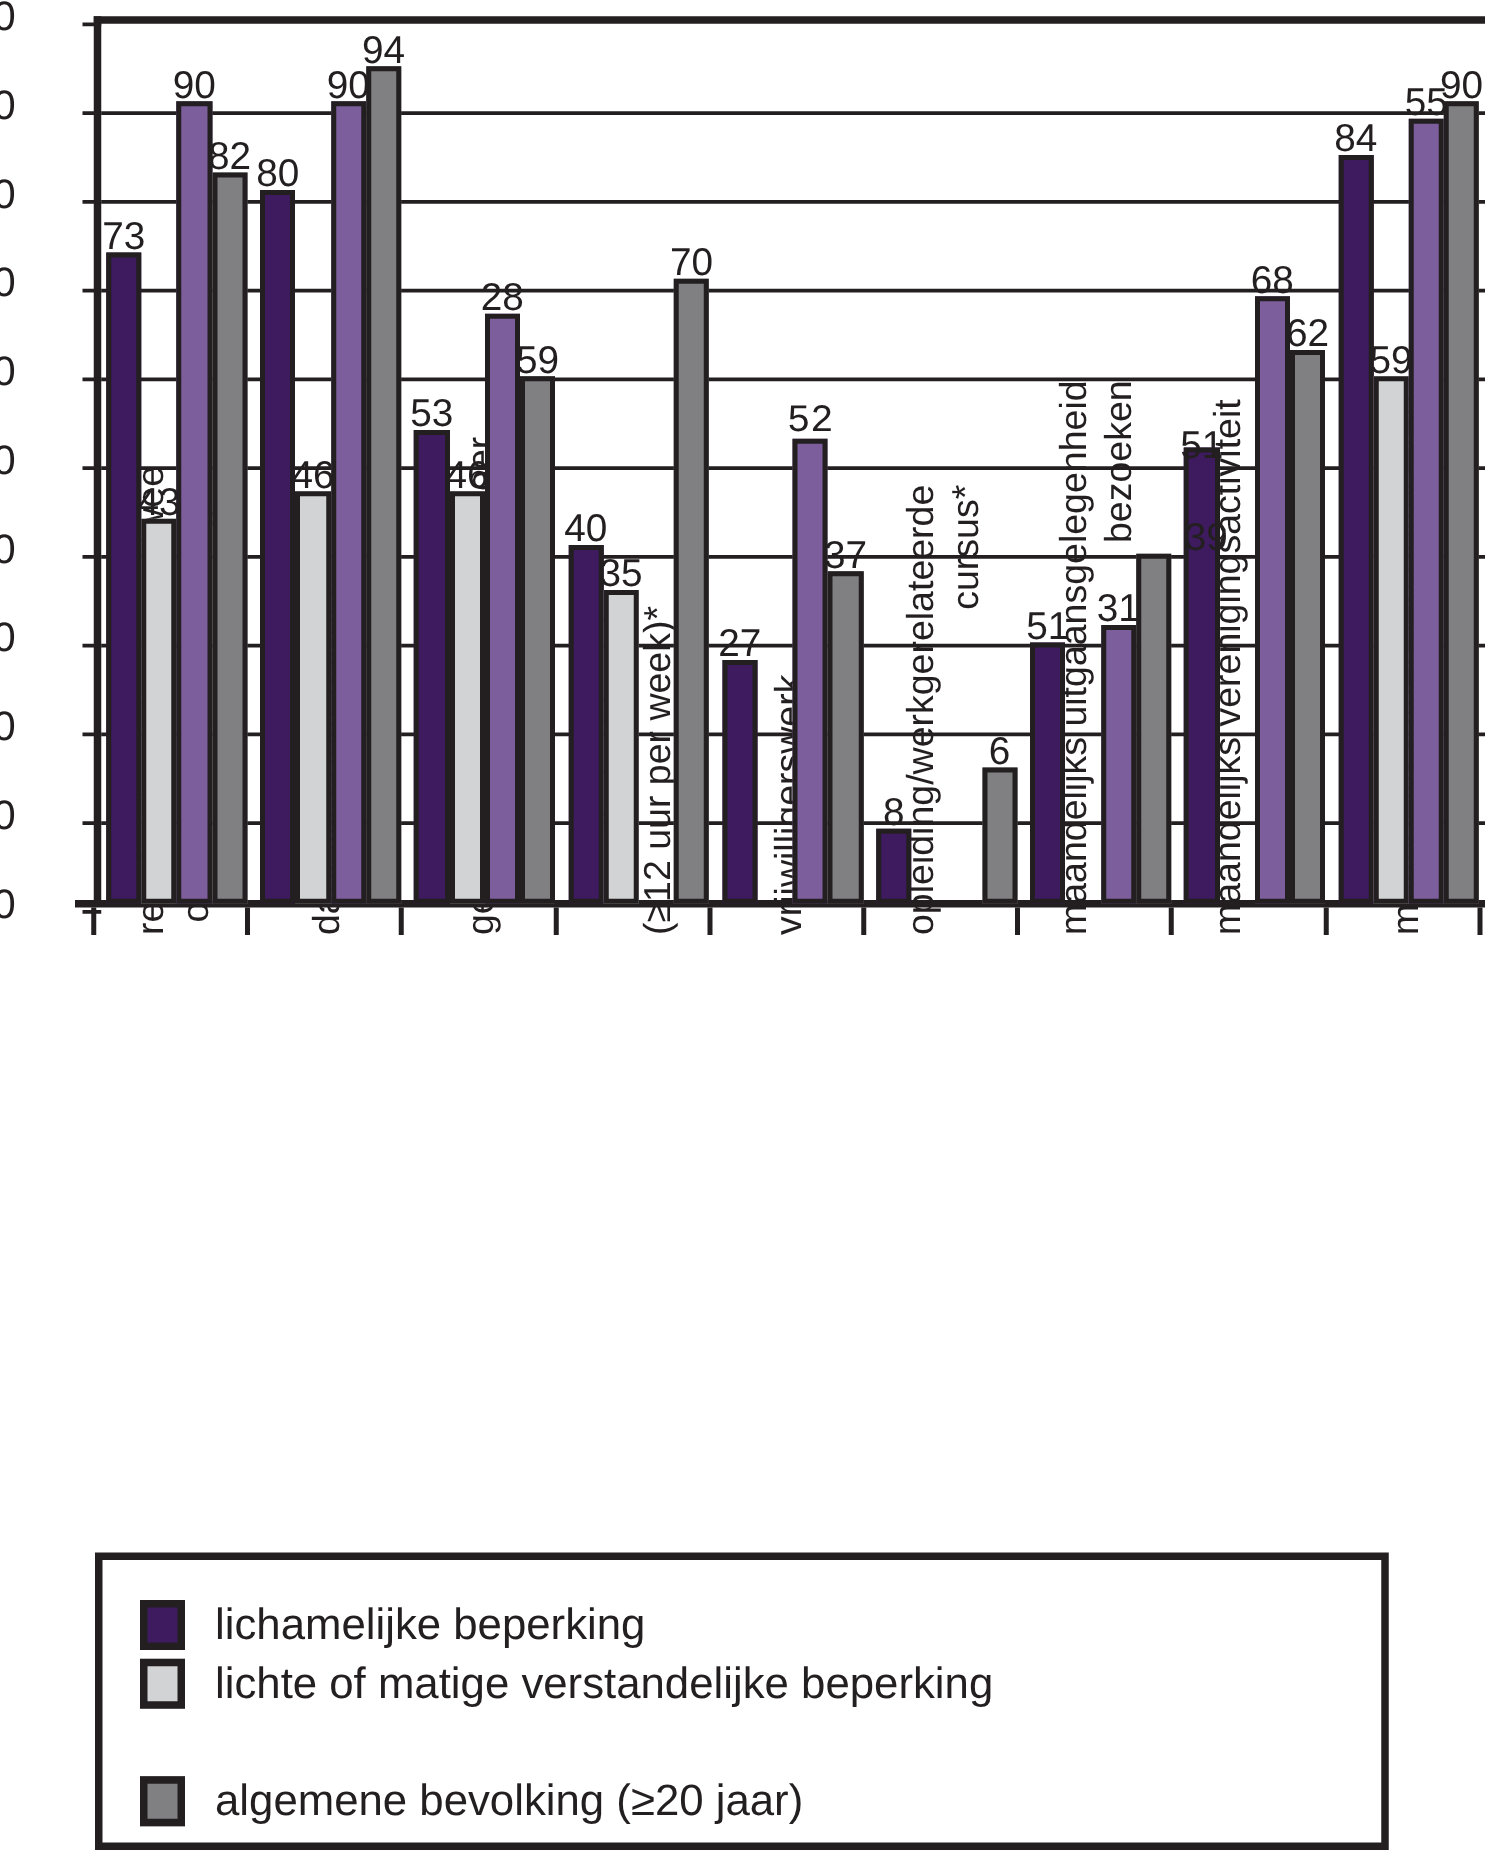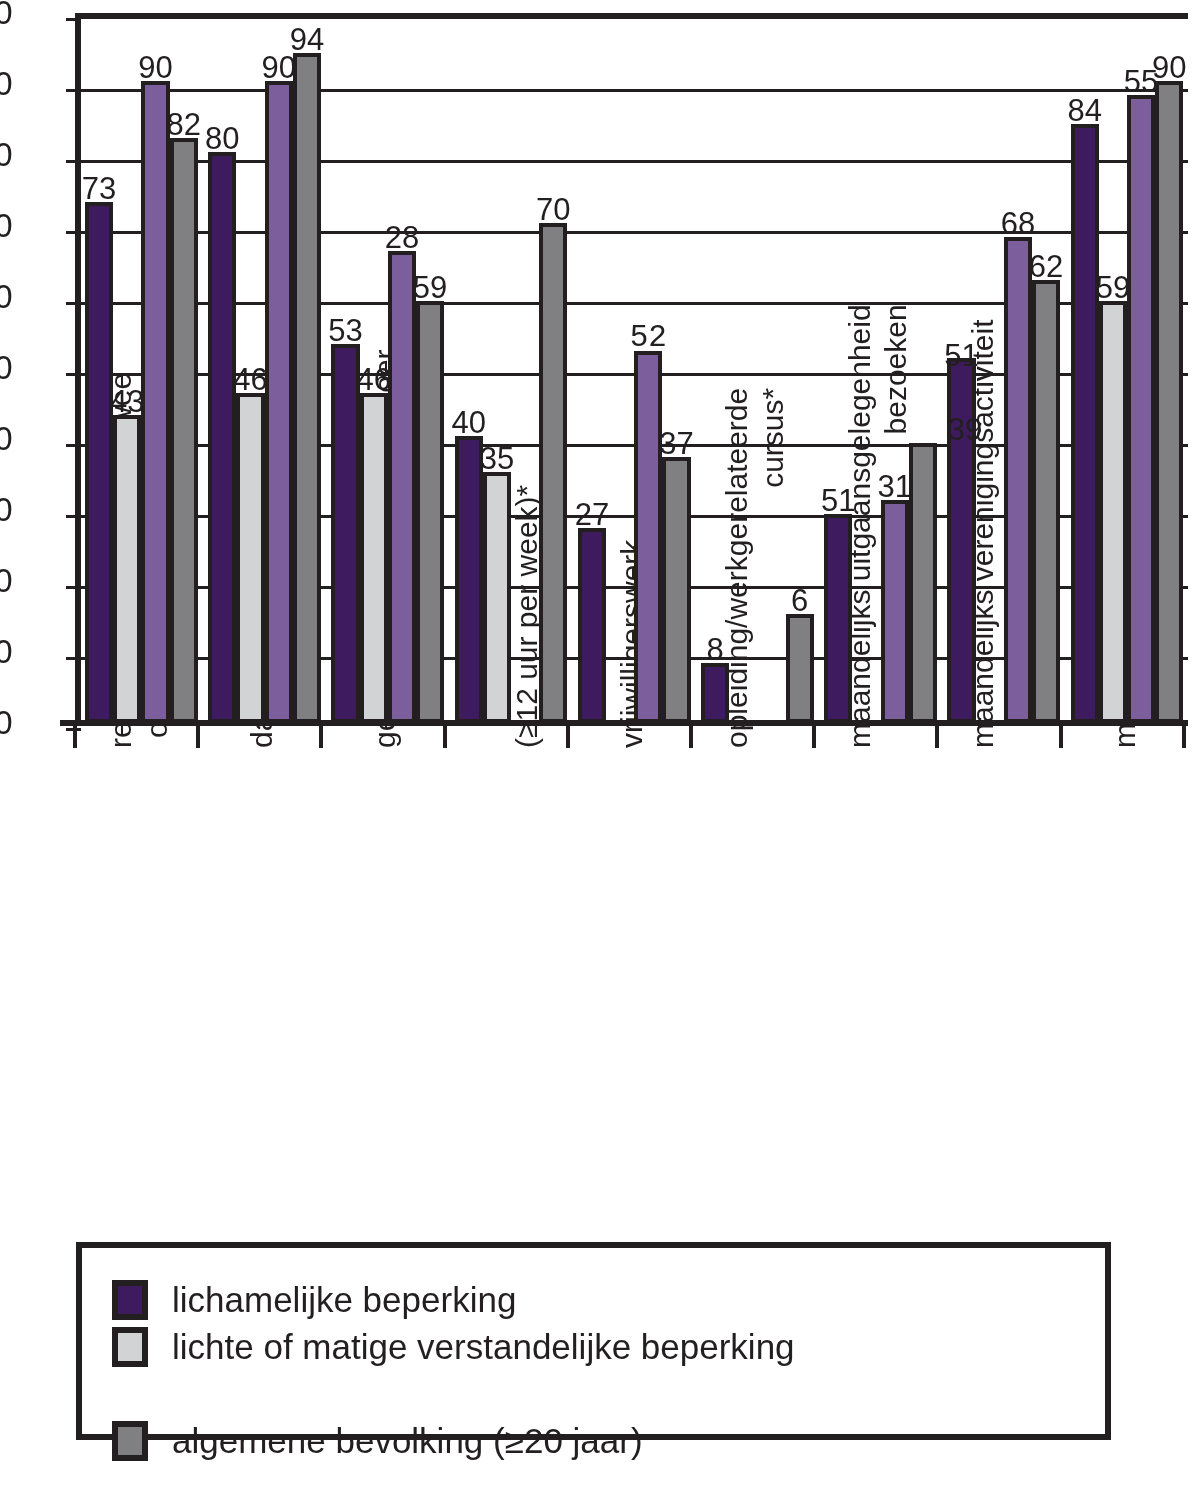--- a/index.html
+++ b/index.html
@@ -109,21 +109,21 @@
     color: #231f20;
   }
   .xcat .l1, .xcat .l2 { display: block; text-align: right; }
 
   
   #legend-box {
     position: absolute;
     left: 76px;
     top: 1242px;
     width: 1035px;
-    height: 198px;
+    height: 238px;
     border: 6px solid #231f20;
     box-sizing: border-box;
     background: #ffffff;
   }
   .legend-item {
     position: absolute;
     left: 30px;
     display: flex;
     align-items: center;
     height: 44px;

